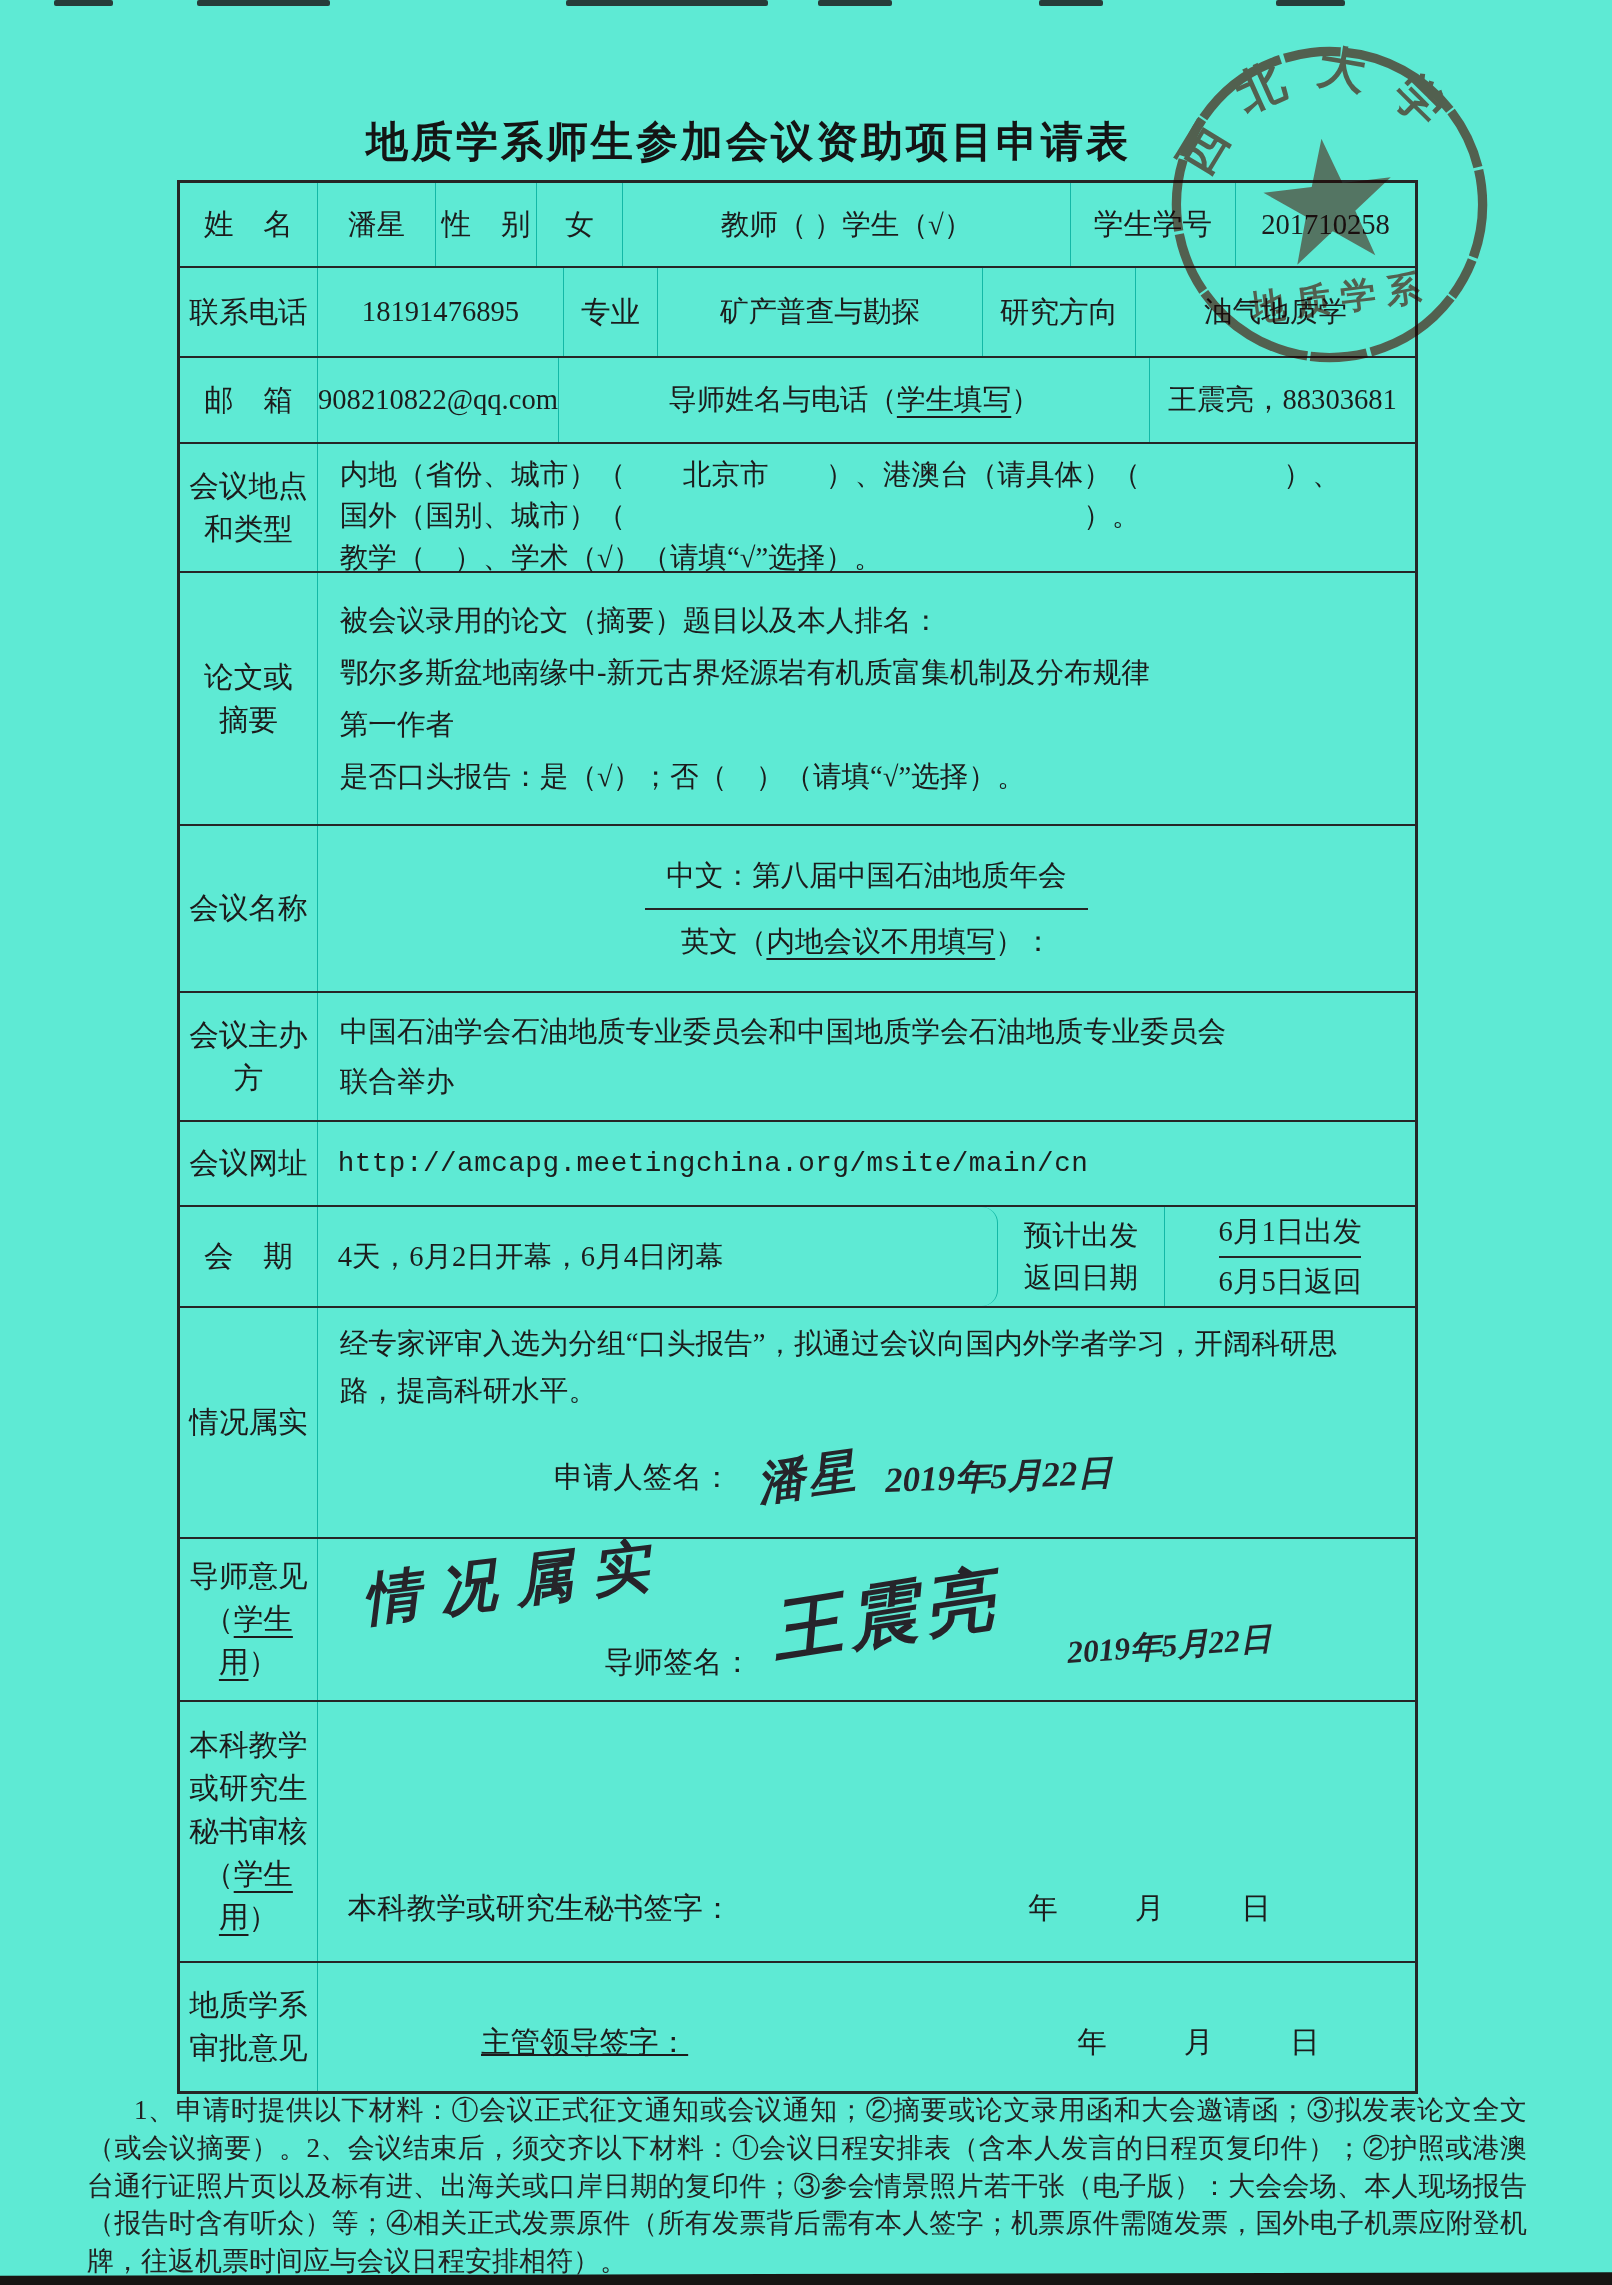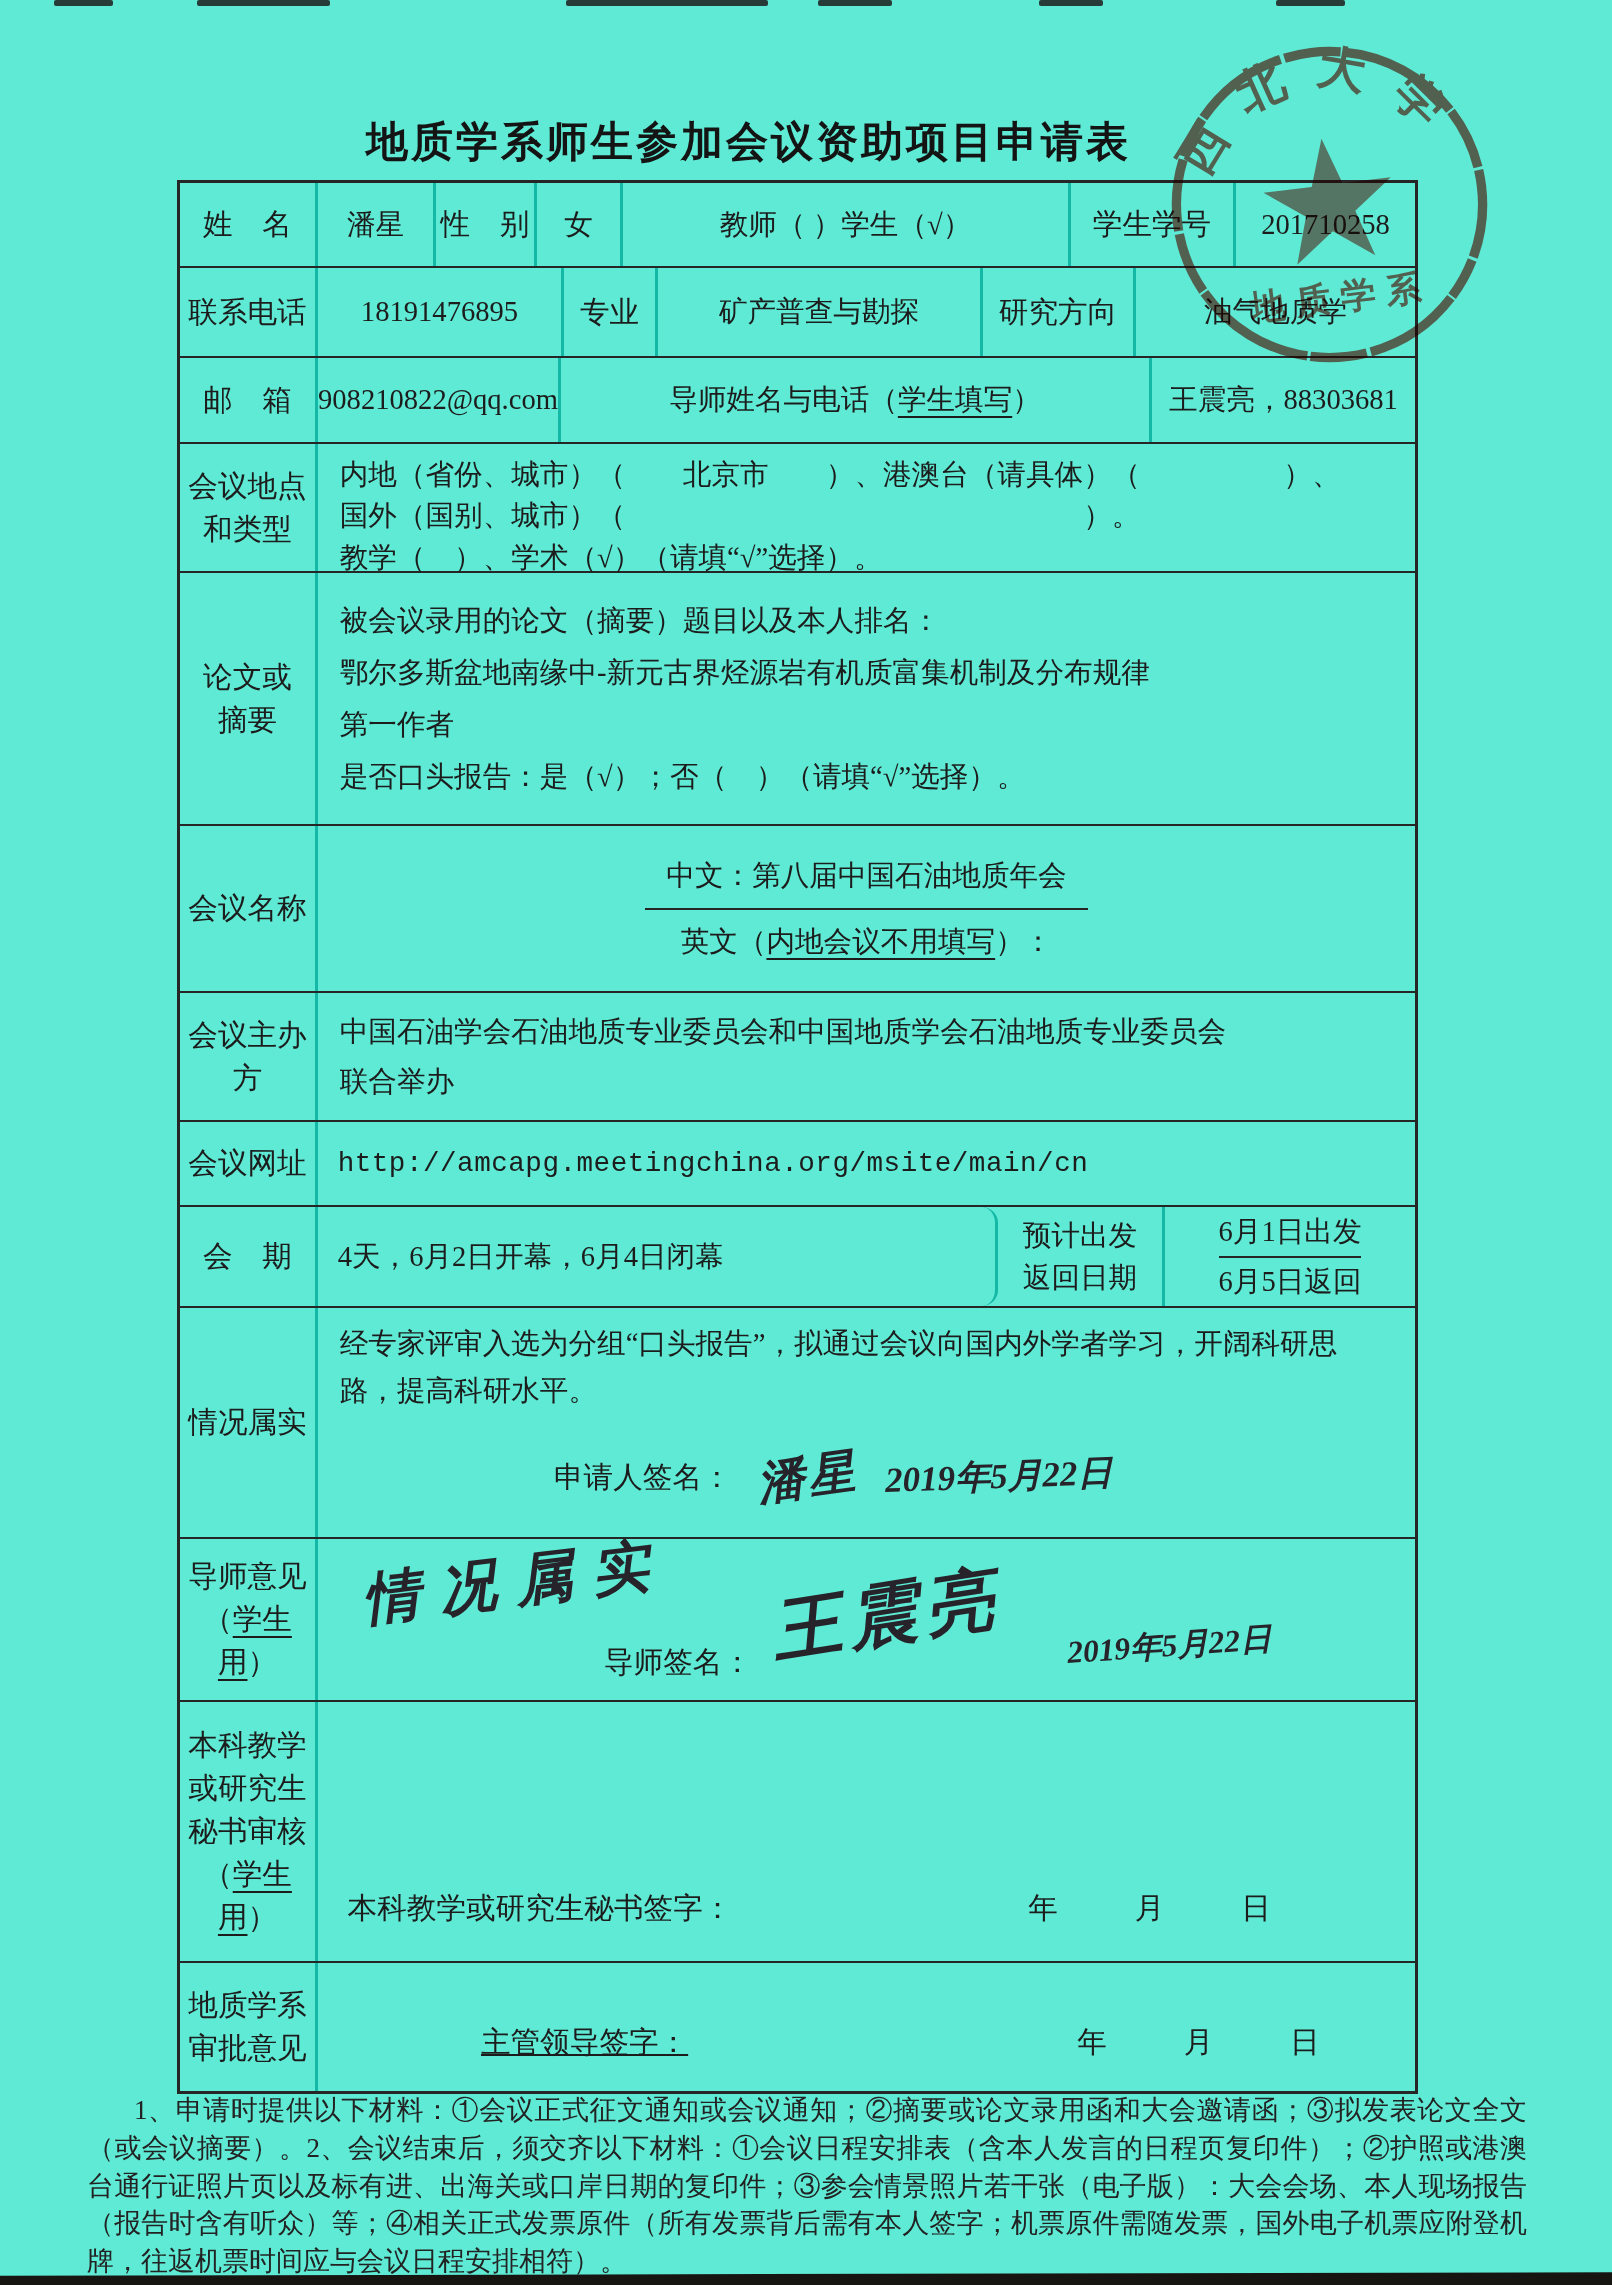--- a/index.html
+++ b/index.html
@@ -9,21 +9,21 @@
   .scan-dash{position:absolute;top:0;height:5.9px;background:#1d1d1d;border-radius:2px;opacity:.85;}
   .scan-bottom-bar{position:absolute;left:-5.9px;bottom:-3.9px;width:1635px;height:14.8px;background:#171512;transform:rotate(-0.12deg);}
   
   .title{position:absolute;left:128px;top:114px;width:1241px;text-align:center;
          font-family:"Liberation Sans","DejaVu Sans",sans-serif;font-weight:bold;
          font-size:42px;letter-spacing:3px;color:#141414;}
   
   .form{position:absolute;left:177px;top:180px;width:1241px;border:3px solid #262626;box-sizing:border-box;background:transparent;}
   .row{display:flex;box-sizing:border-box;border-bottom:2px solid #262626;}
   .row:last-child{border-bottom:none;}
-  .cell{box-sizing:border-box;border-right:3px solid #14b8a6;display:flex;align-items:center;justify-content:center;
+  .cell{box-sizing:border-box;border-right:1px solid #14b8a6;display:flex;align-items:center;justify-content:center;
         font-size:28.6px;line-height:1.45;position:relative;}
   .cell:last-child{border-right:none;}
   .cell.left{justify-content:flex-start;padding:0 19.7px;border-radius:16px;}
   .label{flex-direction:column;text-align:center;font-size:29.6px;}
   .substack{display:flex;flex-direction:column;padding:0;}
   .subcell{box-sizing:border-box;border-bottom:2px solid #262626;display:flex;align-items:center;flex:1;}
   .subcell:last-child{border-bottom:none;}
   .vlines{flex-direction:column;align-items:flex-start;justify-content:space-evenly;padding:9.9px 21.7px;}
   .vlines .ln{display:block;}
   .ul{text-decoration:underline;text-underline-offset:6.9px;text-decoration-thickness:2px;}

